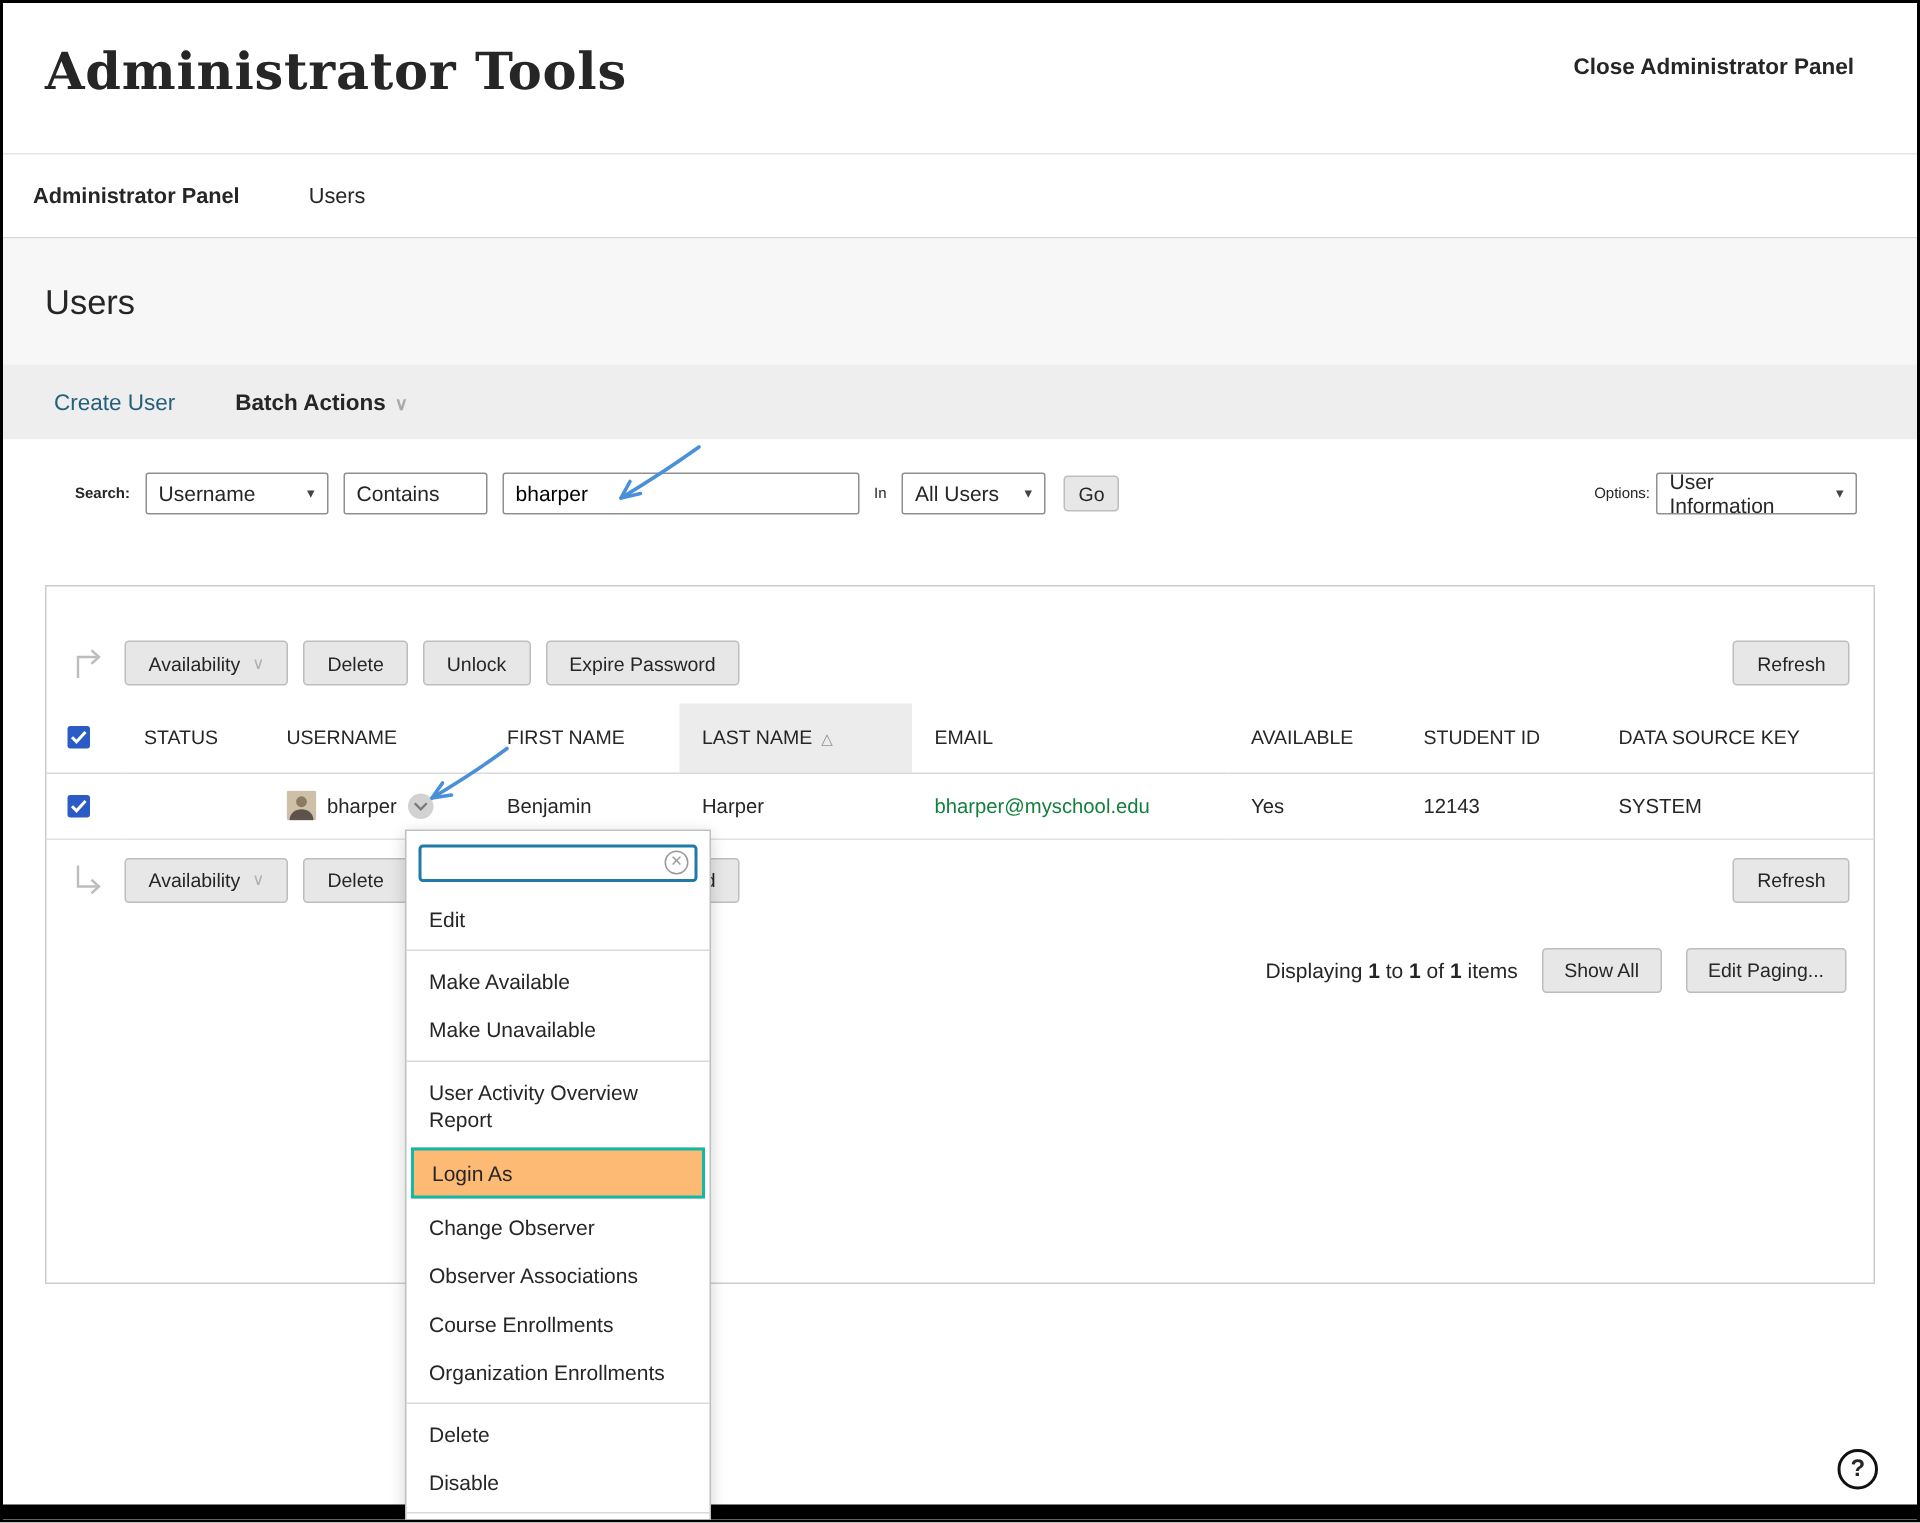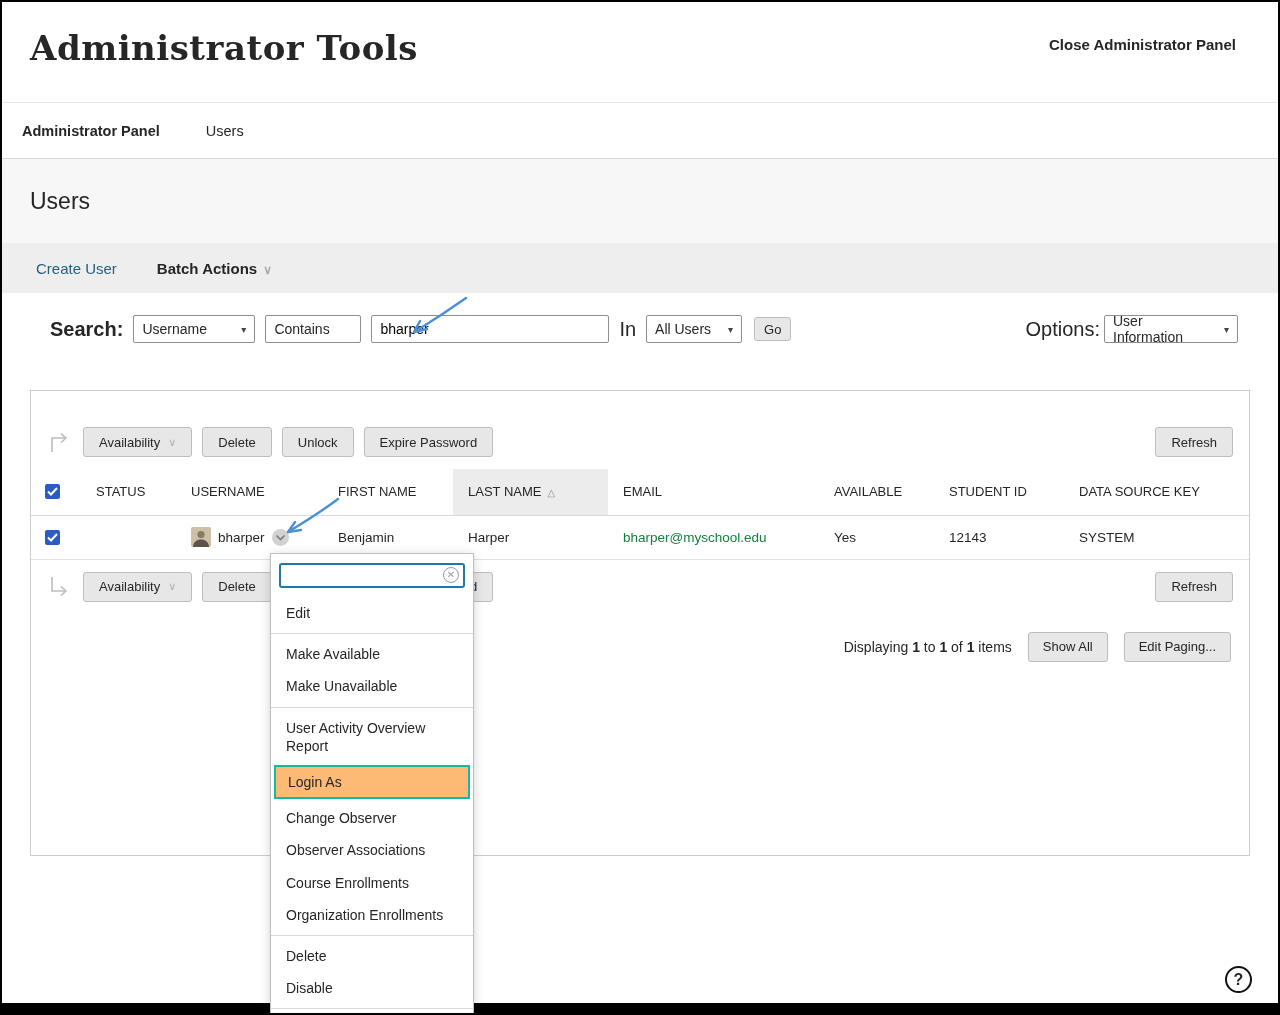--- a/index.html
+++ b/index.html
@@ -23,21 +23,21 @@
 
   
   .action-bar { height: 50px; background: #eeeeee; display: flex; align-items: center; padding-left: 34px; gap: 40px; font-size: 15px; }
   .create-user { color: #24607a; cursor: pointer; }
   .batch-actions { font-weight: bold; cursor: pointer; }
   .chev { color: #a9a9a9; font-size: 12px; margin-left: 6px; }
 
   
   .search-section { height: 97px; background: #fff; padding: 0 40px 0 48px; }
   .search-row { display: flex; align-items: center; gap: 10px; padding-top: 22px; }
-  .lbl { font-size: 20px; }
+  .lbl { font-size: 10px; }
   .lbl.bold { font-weight: bold; }
   .fake-select { display: inline-flex; align-items: center; justify-content: space-between; border: 1px solid #8f8f8f; border-radius: 2px; background: #fff; height: 28px; padding: 0 8px; font-size: 14px; cursor: pointer; }
   .fs-caret { font-size: 10px; color: #444; margin-left: 14px; }
   .w-username { width: 122px; } .w-contains { width: 96px; gap: 37px; } .w-allusers { width: 96px; } .w-options { width: 134px; }
   .search-input { width: 238px; height: 28px; border: 1px solid #8f8f8f; border-radius: 2px; padding: 0 8px; font-size: 14px; font-family: inherit; }
   .btn { display: inline-flex; align-items: center; background: #e7e7e7; border: 1px solid #bdbdbd; border-radius: 3px; color: #262626; font-size: 13px; font-family: inherit; cursor: pointer; white-space: nowrap; }
   .btn-go { height: 24px; padding: 0 9px; margin-left: 2px; }
   .options-group { margin-left: auto; display: flex; align-items: center; gap: 4px; }
 
   

